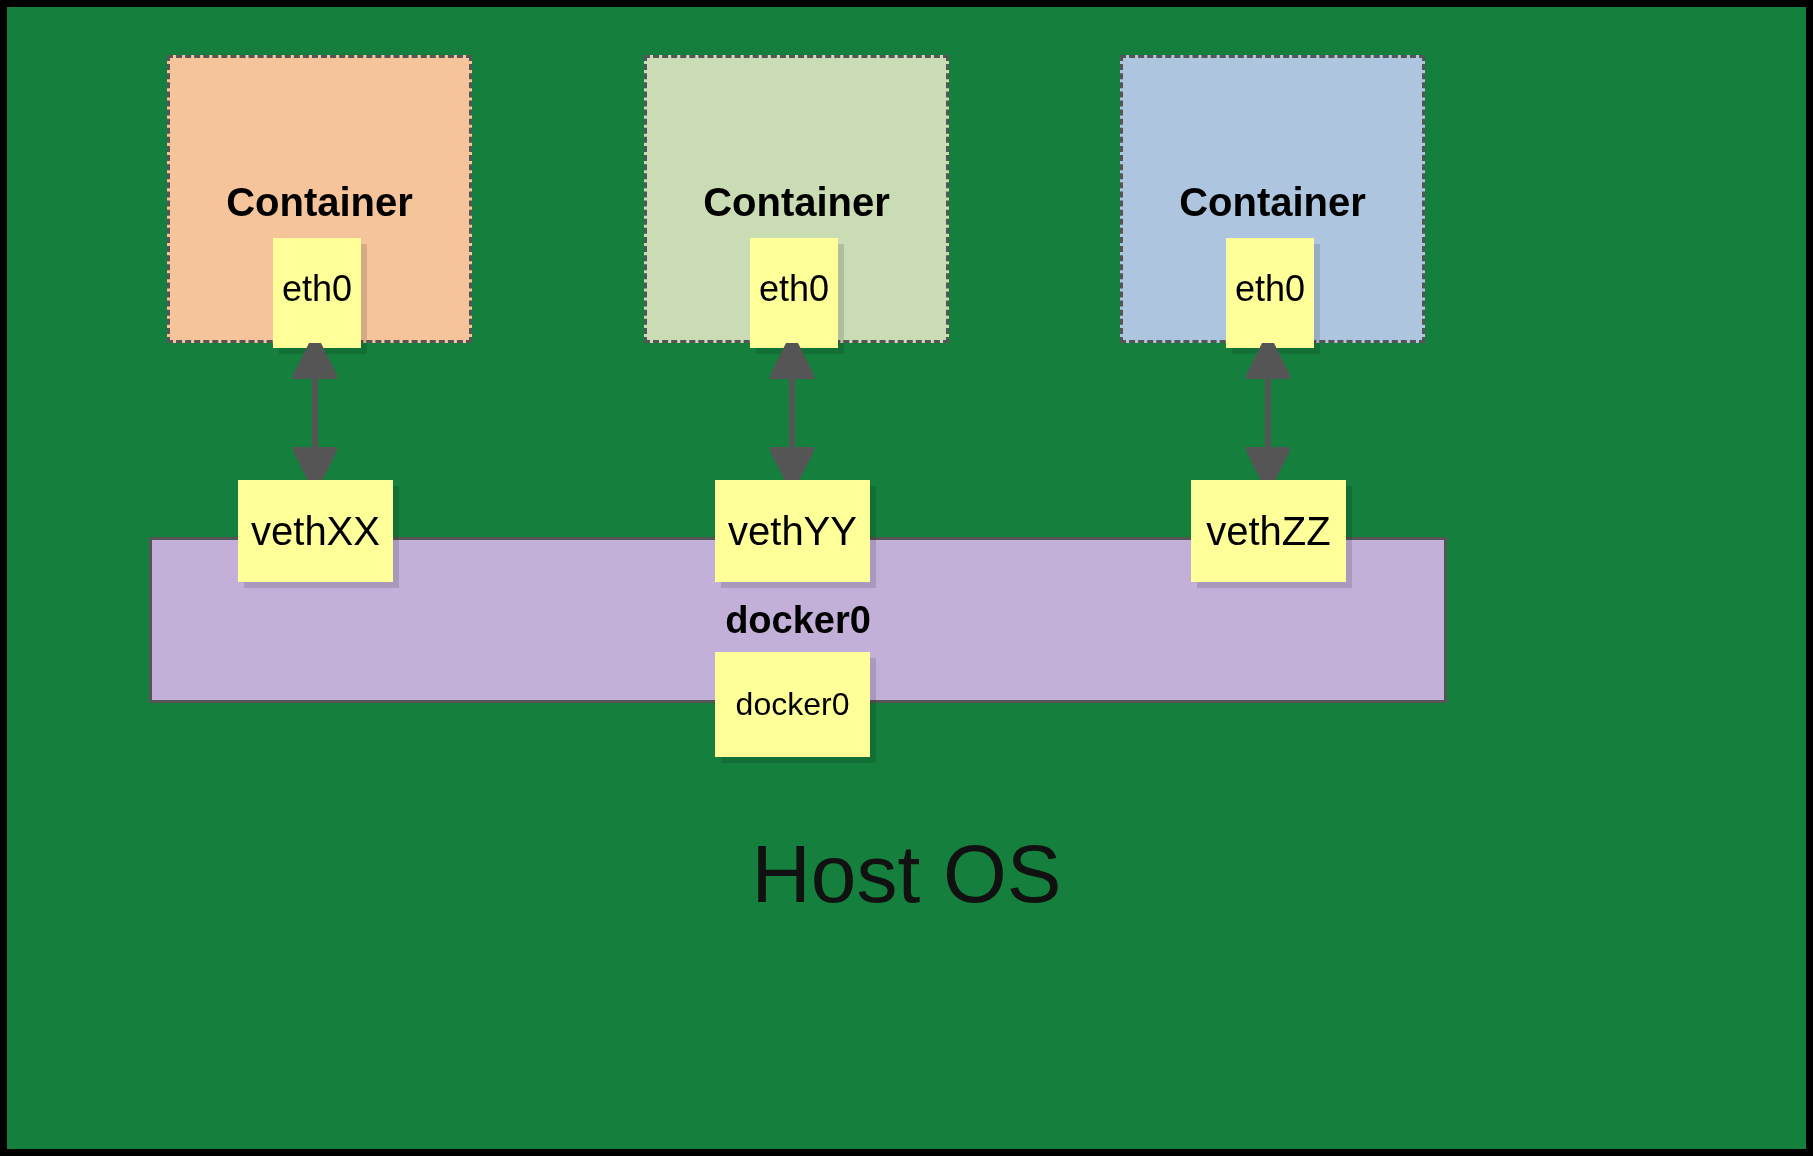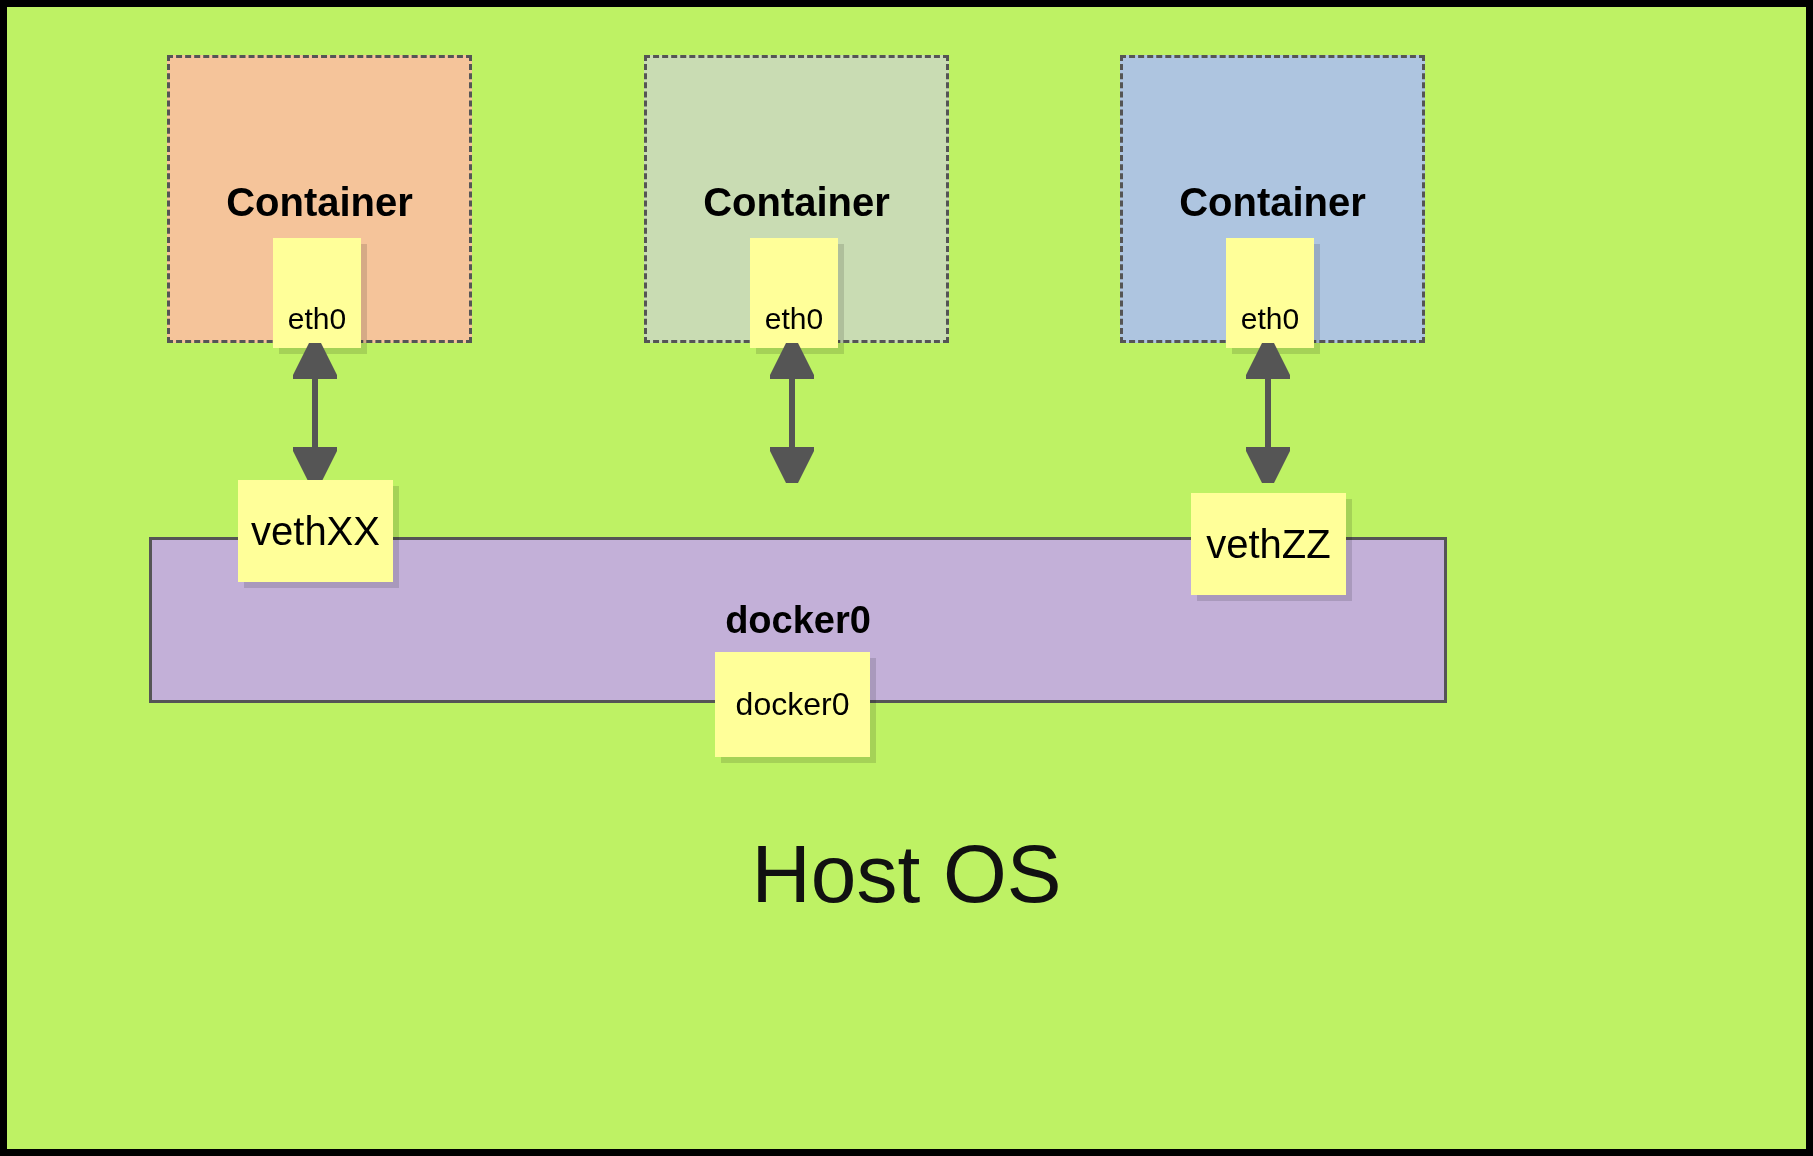--- a/index.html
+++ b/index.html
@@ -4,21 +4,21 @@
 <style>
   html, body {
     margin: 0;
     padding: 0;
     background: #ffffff;
   }
   #canvas {
     position: relative;
     width: 1813px;
     height: 1156px;
-    background: #bef264;
+    background: #15803d;
     border: 7px solid #000000;
     box-sizing: border-box;
     overflow: hidden;
     font-family: "Liberation Sans", sans-serif;
   }
 
   
   .container-box {
     position: absolute;
     border: 3px dashed #555555;
@@ -45,22 +45,22 @@
     display: flex;
     align-items: center;
     justify-content: center;
     color: #000000;
     font-family: "Liberation Sans", sans-serif;
     box-sizing: border-box;
   }
   .note-eth0 {
     width: 88px;
     height: 110px;
-    font-size: 30px;
-    padding-top: 64px;
+    font-size: 36px;
+    padding-top: 30px;
     align-items: flex-start;
   }
   .note-veth {
     width: 155px;
     height: 102px;
     font-size: 40px;
   }
   .note-docker0 {
     width: 155px;
     height: 105px;
@@ -164,22 +164,25 @@
     <line x1="22" y1="12" x2="22" y2="128" stroke="#555555" stroke-width="6" marker-end="url(#ah2)"></line>
   </svg>
 
   <div id="bridge-bar"></div>
   <div id="bridge-label">docker0</div>
 
   <div class="note note-veth" style="left:231px; top:473px;">
     <span>vethXX</span>
   </div>
 
+  <div class="note note-veth" style="left:708px; top:473px;">
+    <span>vethYY</span>
+  </div>
 
-  <div class="note note-veth" style="left:1184px; top:473px;margin-top:13px;">
+  <div class="note note-veth" style="left:1184px; top:473px;">
     <span>vethZZ</span>
   </div>
 
   <div class="note note-docker0" style="left:708px; top:645px;">
     <span>docker0</span>
   </div>
 
 
   <div id="host-os-label">Host OS</div>
 

